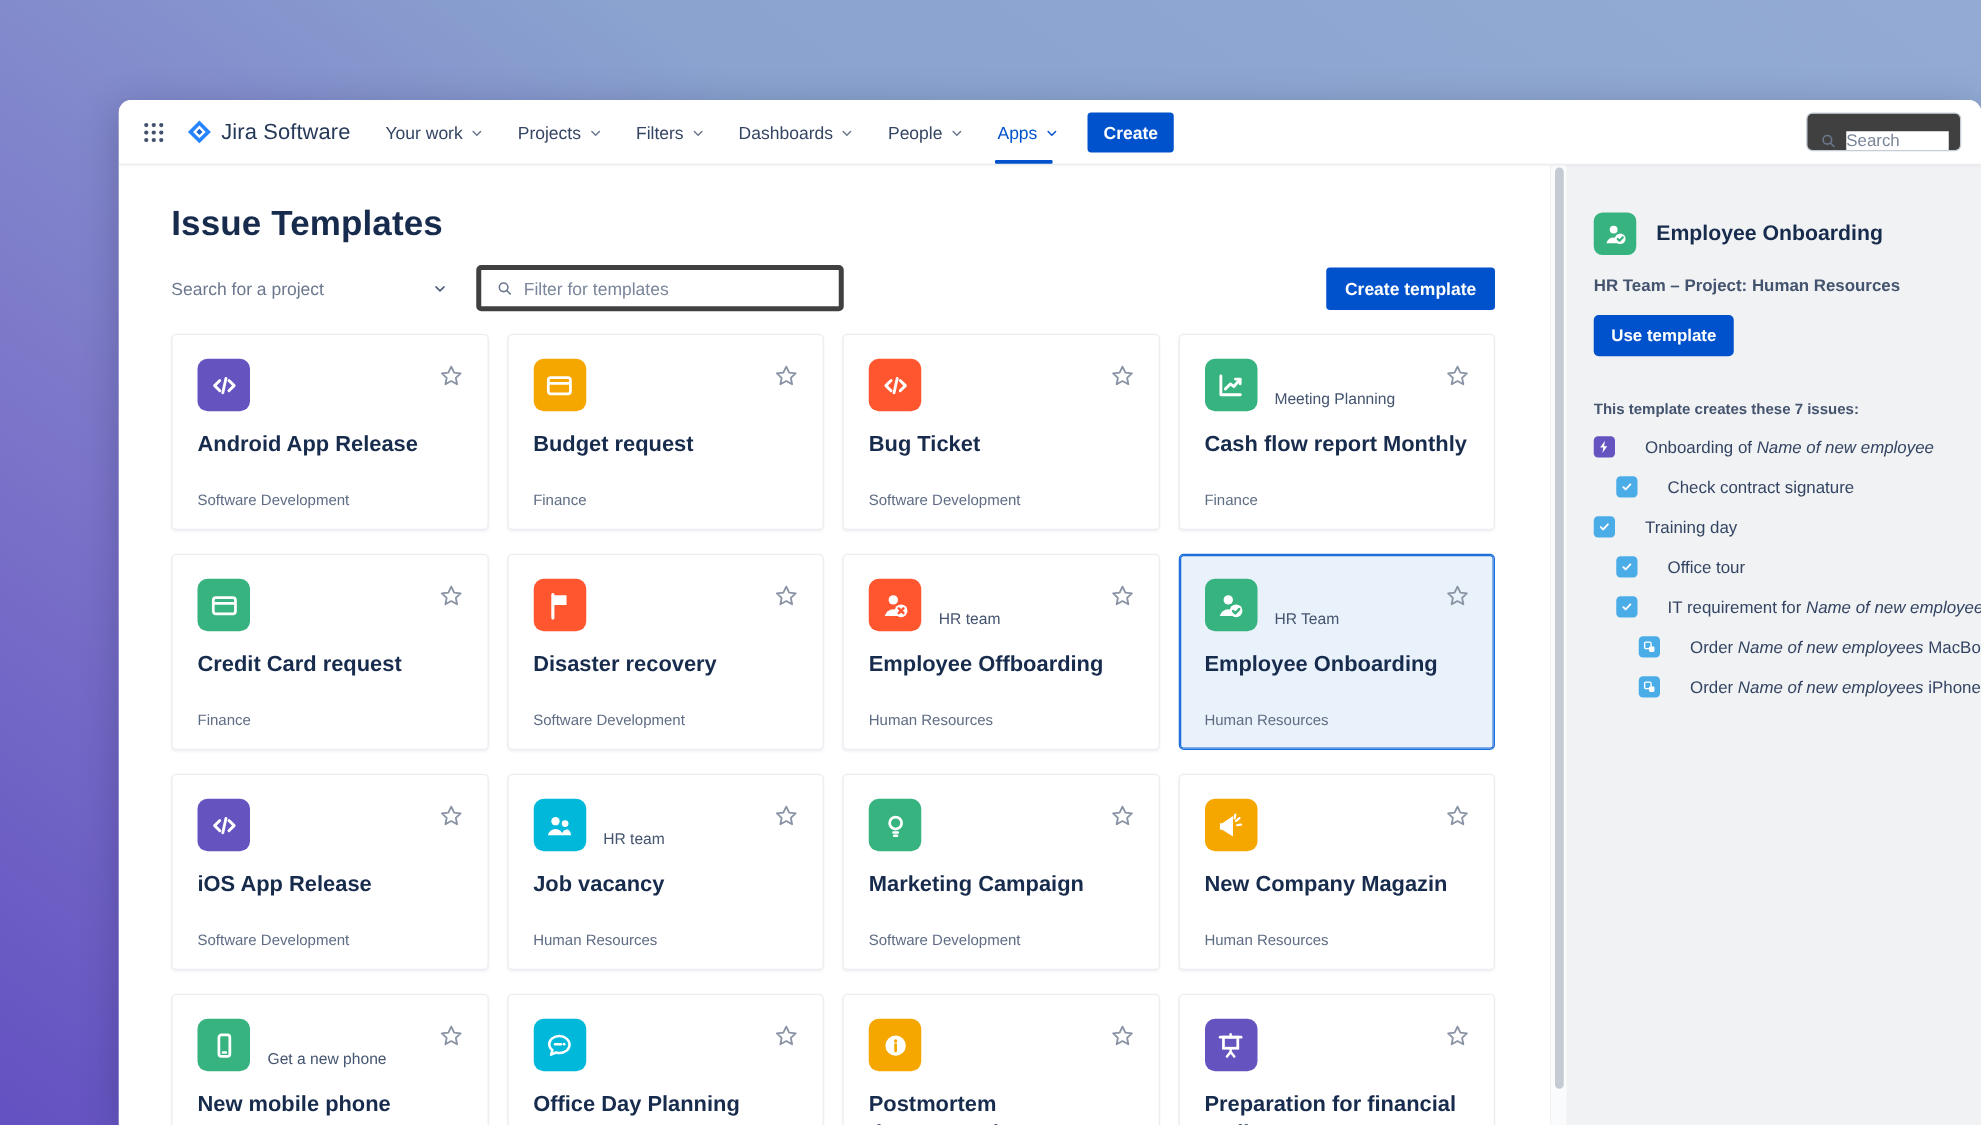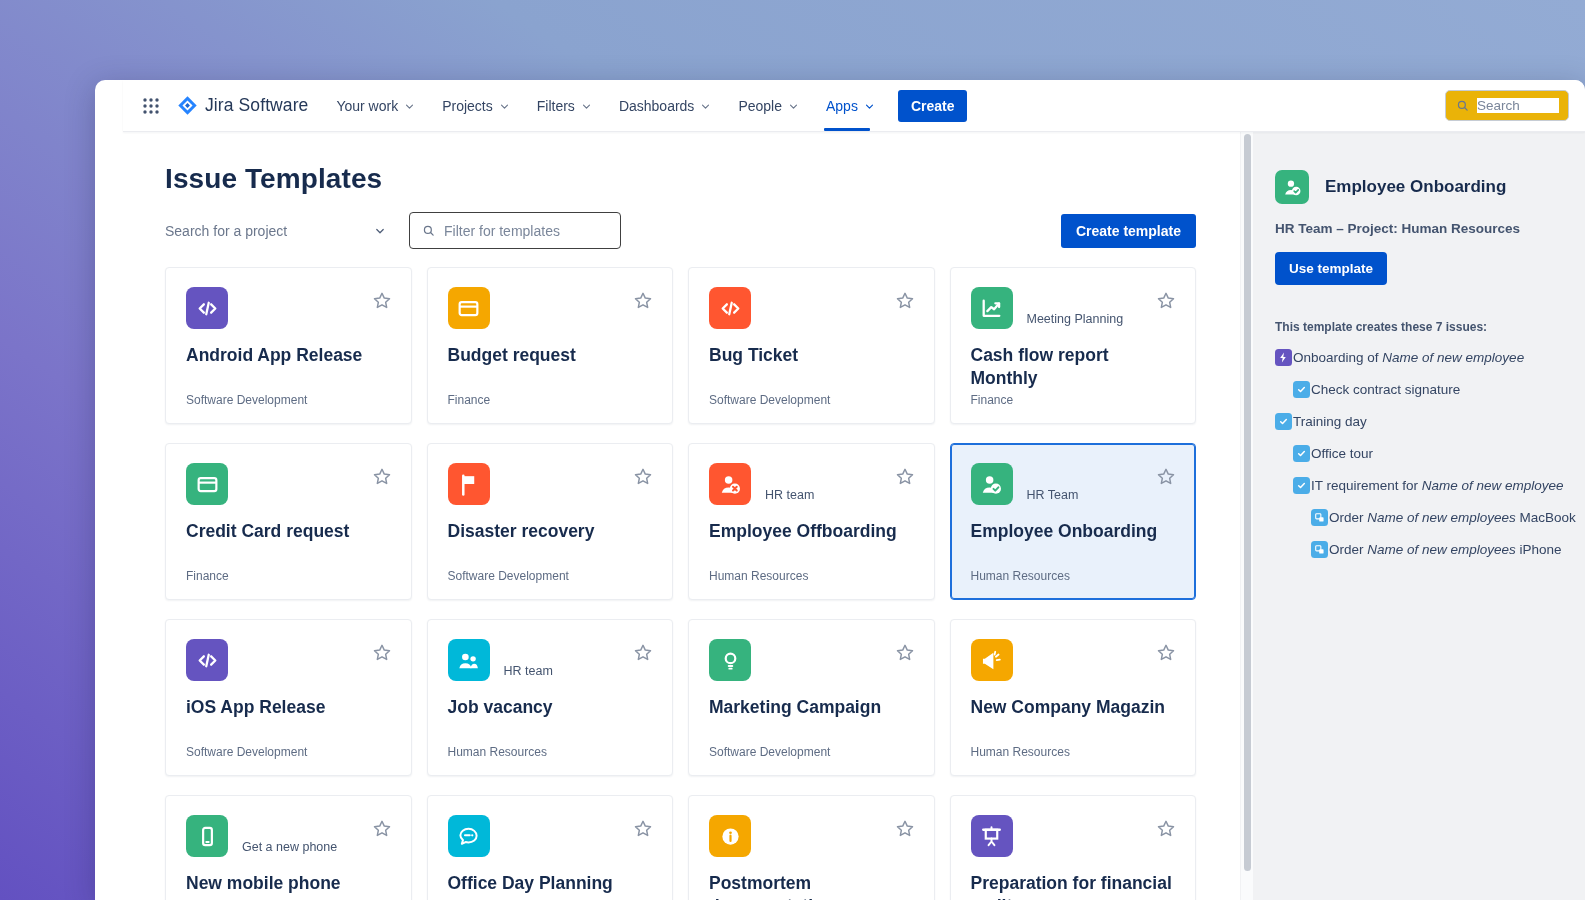--- a/index.html
+++ b/index.html
@@ -6,21 +6,20 @@
   html,body { width:1585px; height:900px; overflow:hidden; font-family:"Liberation Sans", sans-serif; }
   .stage {
     width:1585px; height:900px; position:relative;
     background:linear-gradient(215deg, #93abd4 0%, #8aa3cf 38%, #7b74c9 72%, #6351c1 100%);
   }
   .window {
     position:absolute; left:95px; top:80px; width:1490px; height:820px;
     background:#fff; border-radius:10px 10px 0 0; overflow:hidden;
     display:flex; flex-direction:column;
     box-shadow:0 6px 30px rgba(20,20,60,.25);
-    padding-left:28px;
   }
   
   .navbar {
     height:52px; flex:0 0 52px; display:flex; align-items:center;
     padding:0 16px 0 18px; background:#fff;
     border-bottom:1px solid #ebecf0; box-shadow:0 1px 2px rgba(9,30,66,.05);
     position:relative; z-index:5;
   }
   .appswitcher { width:20px; height:20px; margin-right:16px; cursor:pointer; }
   .brand { display:flex; align-items:center; gap:7px; margin-right:28px; cursor:pointer; }
@@ -37,39 +36,39 @@
   .nav-item.active::after {
     content:""; position:absolute; left:-2px; bottom:0; width:46px; height:3px;
     background:var(--primary,#0052CC); border-radius:1px;
   }
   .btn-primary {
     background:var(--primary,#0052CC); color:#fff; border:none; border-radius:3px;
     font-family:"Liberation Sans", sans-serif; font-weight:700; cursor:pointer;
   }
   .nav-create { font-size:14px; padding:8px 13px; margin-left:22px; }
   .nav-search {
-    margin-left:auto; width:124px; height:31px; display:flex; align-items:center; gap:7px;
-    border:1.5px solid #c6ccd4; border-radius:5px; background:#eab308; padding:0 9px;
+    margin-left:auto; width:124px; height:31px; display:flex; align-items:flex-end; gap:7px;
+    border:1.5px solid #c6ccd4; border-radius:5px; background:#404040; padding:0 9px;
   }
   .nav-search .search-glyph { width:15px; height:15px; display:inline-flex; flex:0 0 15px; }
   .nav-search input { border:none; outline:none; width:100%; font-size:13.5px; color:#344563; font-family:"Liberation Sans", sans-serif; }
   .nav-search input::placeholder { color:#7a869a; }
   
   .body-row { flex:1; min-height:0; display:flex; }
   .content { flex:1; min-width:0; padding:0 44px 0 42px; position:relative; overflow:hidden; background:#fff; }
   .page-title { margin-top:31px; font-size:28px; font-weight:700; color:var(--heading,#172B4D); letter-spacing:.1px; }
   .controls { margin-top:17px; display:flex; align-items:center; height:37px; }
   .project-select {
     width:228px; height:100%; display:flex; align-items:center; justify-content:space-between;
     color:#6b778c; font-size:14px; cursor:pointer; padding-right:6px;
   }
   .project-select .chev { width:14px; height:14px; display:inline-flex; color:#505f79; }
   .filter-box {
-    margin-left:16px; width:212px; height:100%; display:flex; align-items:center; gap:8px;
-    border:1px solid #404040; border-radius:4px; background:#fff; padding:0 11px;
+    margin-left:16px; width:294px; height:100%; display:flex; align-items:center; gap:8px;
+    border:4px solid #404040; border-radius:4px; background:#fff; padding:0 11px;
   }
   .filter-box .search-glyph { width:15px; height:15px; display:inline-flex; flex:0 0 15px; }
   .filter-box input { border:none; outline:none; width:100%; font-size:14px; color:#344563; font-family:"Liberation Sans", sans-serif; }
   .filter-box input::placeholder { color:#7a869a; }
   .create-template { margin-left:auto; font-size:14px; padding:9px 15px; border-radius:3px; }
   
   .grid {
     margin-top:18px; display:grid; grid-template-columns:repeat(4,1fr);
     grid-auto-rows:157px; gap:19px 15px;
   }
@@ -102,21 +101,21 @@
   .side-icon {
     width:34px; height:34px; border-radius:7px; flex:0 0 34px;
     display:flex; align-items:center; justify-content:center;
   }
   .side-icon svg { width:21px; height:21px; }
   .side-head h2 { margin-left:16px; font-size:17px; font-weight:600; color:var(--heading,#172B4D); }
   .side-sub { margin-top:17px; font-size:13.5px; font-weight:600; color:#44546f; }
   .use-template { margin-top:16px; font-size:13.5px; padding:9px 14px; border-radius:4px; }
   .issues-heading { margin-top:35px; font-size:12px; font-weight:700; color:#44546f; }
   .issue-list { margin-top:4px; }
-  .issue-row { display:flex; align-items:center; gap:1px; margin-top:15px; font-size:13.5px; color:#344563; white-space:nowrap; }
+  .issue-row { display:flex; align-items:center; gap:24px; margin-top:15px; font-size:13.5px; color:#344563; white-space:nowrap; }
   .issue-icon { width:17px; height:17px; border-radius:3.5px; flex:0 0 17px; display:flex; align-items:center; justify-content:center; }
   .issue-icon svg { width:13px; height:13px; }
   .issue-text i { font-style:italic; }
 </style>
 </head>
 <body>
 
 <div class="stage">
   <div class="window">
 

